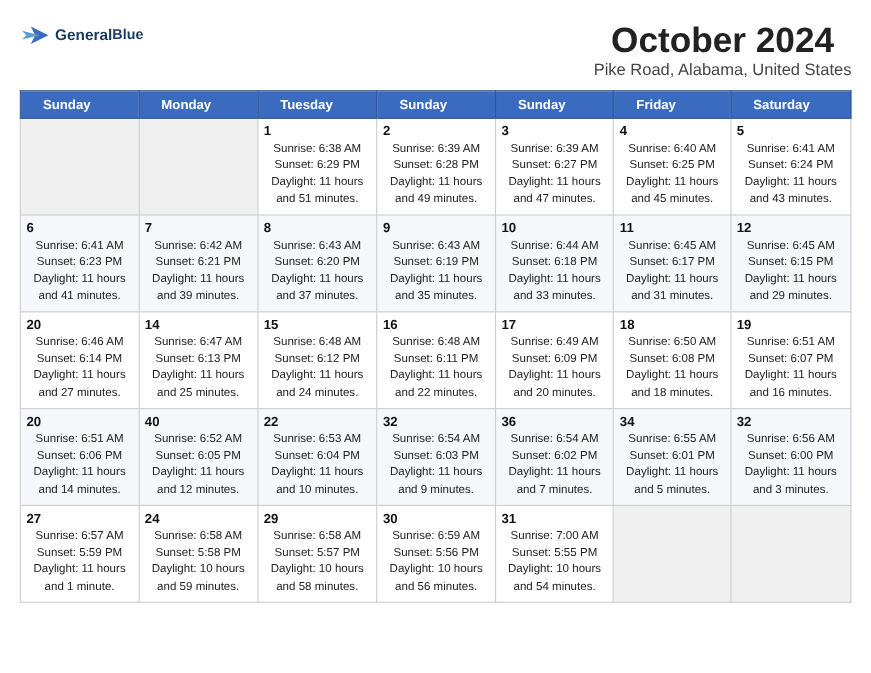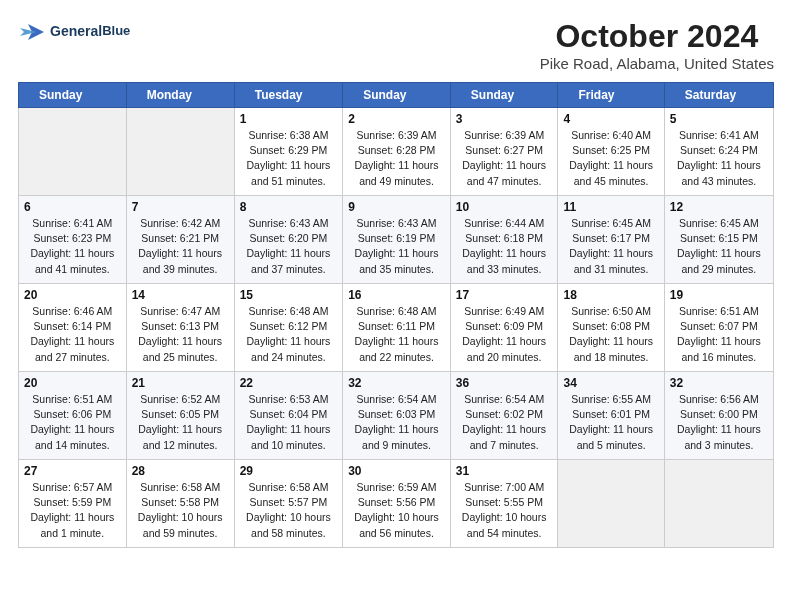--- a/index.html
+++ b/index.html
@@ -215,21 +215,21 @@
             <div class="day-num">19</div>
             <div class="day-info">Sunrise: 6:51 AM<br>Sunset: 6:07 PM<br>Daylight: 11 hours and 16 minutes.</div>
           </td>
         </tr>
         <tr>
           <td>
             <div class="day-num">20</div>
             <div class="day-info">Sunrise: 6:51 AM<br>Sunset: 6:06 PM<br>Daylight: 11 hours and 14 minutes.</div>
           </td>
           <td>
-            <div class="day-num">21</div>
+            <div class="day-num">40</div>
             <div class="day-info">Sunrise: 6:52 AM<br>Sunset: 6:05 PM<br>Daylight: 11 hours and 12 minutes.</div>
           </td>
           <td>
             <div class="day-num">22</div>
             <div class="day-info">Sunrise: 6:53 AM<br>Sunset: 6:04 PM<br>Daylight: 11 hours and 10 minutes.</div>
           </td>
           <td>
             <div class="day-num">32</div>
             <div class="day-info">Sunrise: 6:54 AM<br>Sunset: 6:03 PM<br>Daylight: 11 hours and 9 minutes.</div>
           </td>
@@ -245,21 +245,21 @@
             <div class="day-num">32</div>
             <div class="day-info">Sunrise: 6:56 AM<br>Sunset: 6:00 PM<br>Daylight: 11 hours and 3 minutes.</div>
           </td>
         </tr>
         <tr>
           <td>
             <div class="day-num">27</div>
             <div class="day-info">Sunrise: 6:57 AM<br>Sunset: 5:59 PM<br>Daylight: 11 hours and 1 minute.</div>
           </td>
           <td>
-            <div class="day-num">28</div>
+            <div class="day-num">24</div>
             <div class="day-info">Sunrise: 6:58 AM<br>Sunset: 5:58 PM<br>Daylight: 10 hours and 59 minutes.</div>
           </td>
           <td>
             <div class="day-num">29</div>
             <div class="day-info">Sunrise: 6:58 AM<br>Sunset: 5:57 PM<br>Daylight: 10 hours and 58 minutes.</div>
           </td>
           <td>
             <div class="day-num">30</div>
             <div class="day-info">Sunrise: 6:59 AM<br>Sunset: 5:56 PM<br>Daylight: 10 hours and 56 minutes.</div>
           </td>

